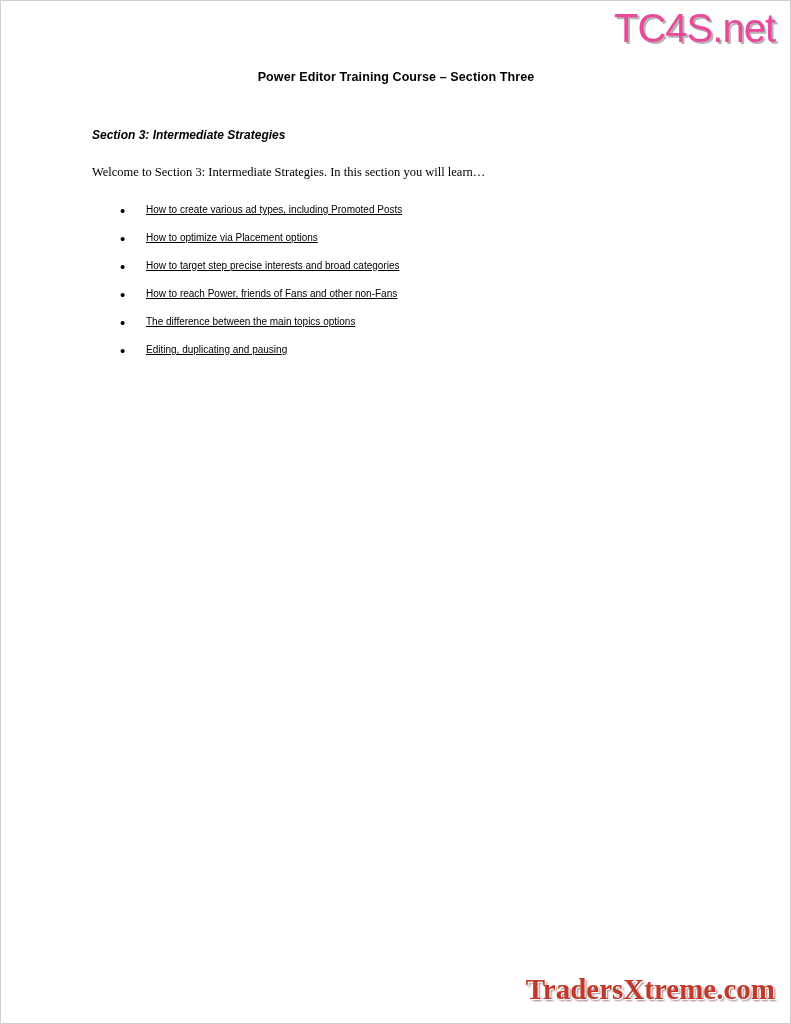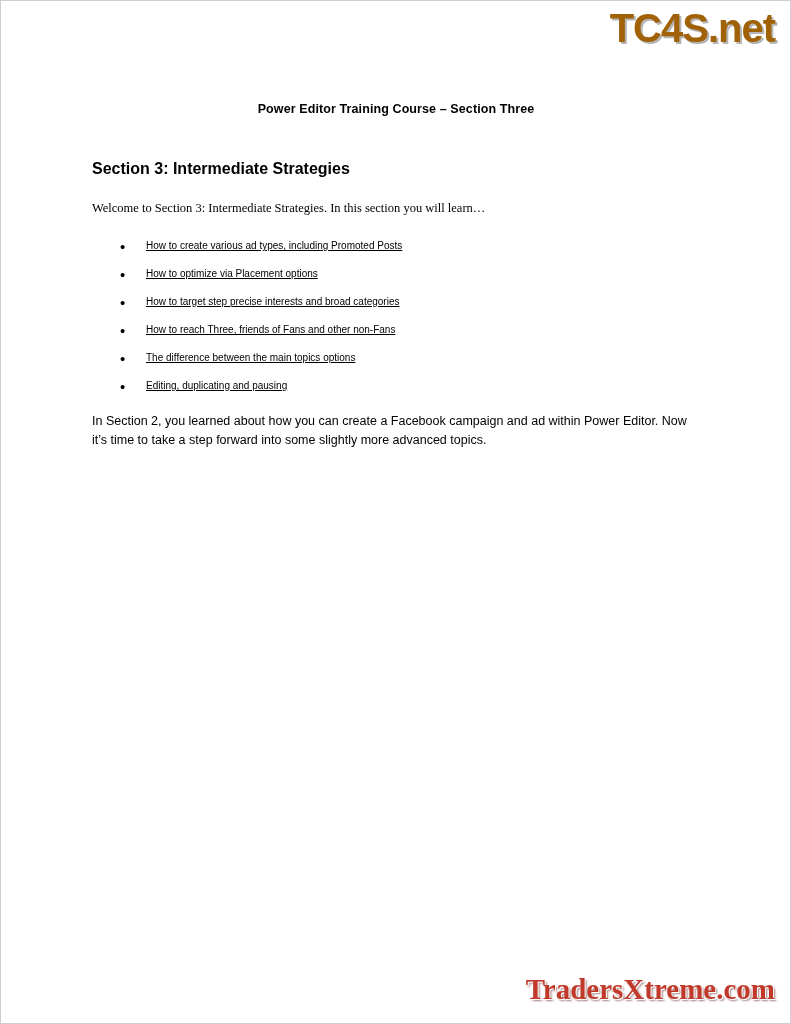--- a/index.html
+++ b/index.html
@@ -29,46 +29,47 @@
     box-sizing: border-box;
     pointer-events: none;
   }
 
   
   .wm-top {
     position: absolute;
     right: 16px;
     top: 6px;
     font-family: "Liberation Sans", sans-serif;
-    font-weight: bold;
+    font-weight: normal;
     font-size: 40px;
     letter-spacing: -1px;
-    color: #a16207;
+    color: #ec4899;
     text-shadow: 2px 2px 0 rgba(120,120,120,0.55);
     white-space: nowrap;
   }
 
   
   .doc {
     position: absolute;
     left: 92px;
-    top: 102px;
+    top: 70px;
     width: 608px;
   }
   .doc-title {
     text-align: center;
     font-size: 12.5px;
     font-weight: bold;
     margin: 0 0 44px 0;
     letter-spacing: 0.1px;
   }
   .section-heading {
-    font-size: 16px;
+    font-size: 12px;
     font-weight: bold;
     margin: 0 0 22px 0;
+    font-style: italic;
   }
   .intro {
     font-size: 12.5px;
     margin: 0 0 22px 0;
     line-height: 1.35;
     font-family: Liberation Serif, serif;
   }
   ul.bullets {
     list-style: none;
     margin: 0 0 20px 0;
@@ -158,23 +159,22 @@
     <div class="doc-title">Power Editor Training Course – Section Three</div>
 
     <div class="section-heading">Section 3: Intermediate Strategies</div>
 
     <p class="intro">Welcome to Section 3: Intermediate Strategies. In this section you will learn…</p>
 
     <ul class="bullets">
       <li>How to create various ad types, including Promoted Posts</li>
       <li>How to optimize via Placement options</li>
       <li>How to target step precise interests and broad categories</li>
-      <li>How to reach Three, friends of Fans and other non-Fans</li>
+      <li>How to reach Power, friends of Fans and other non-Fans</li>
       <li>The difference between the main topics options</li>
       <li>Editing, duplicating and pausing</li>
     </ul>
 
-    <p class="closing">In Section 2, you learned about how you can create a Facebook campaign and ad within Power Editor. Now it’s time to take a step forward into some slightly more advanced topics.</p>
   </div>
 
 
   <div class="wm-bottom">TradersXtreme.com</div>
 </div>
 
 </body></html>

